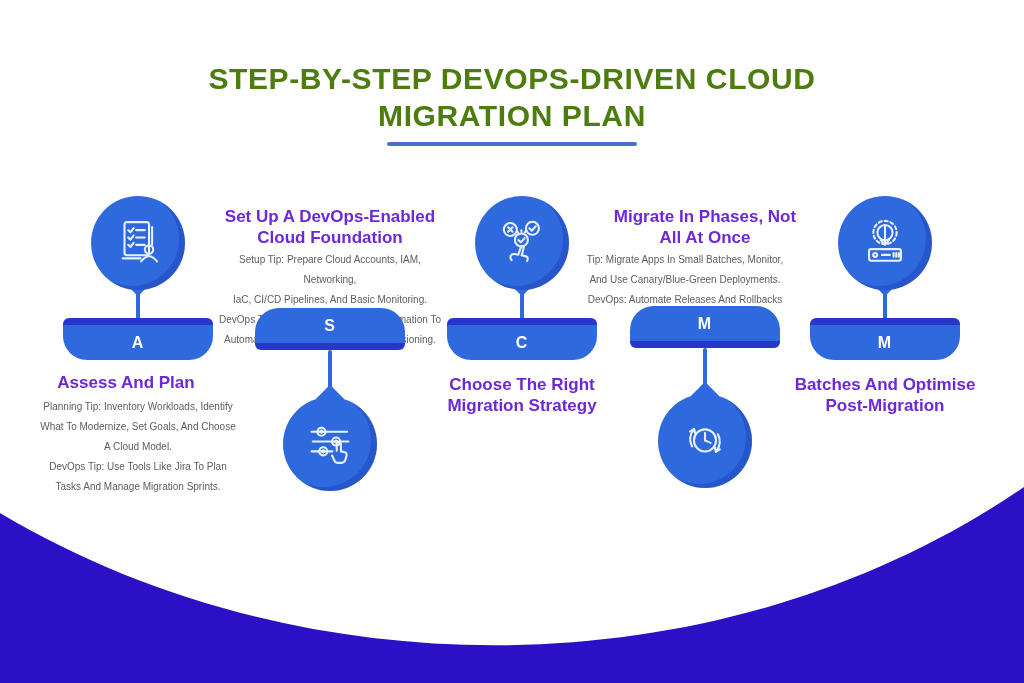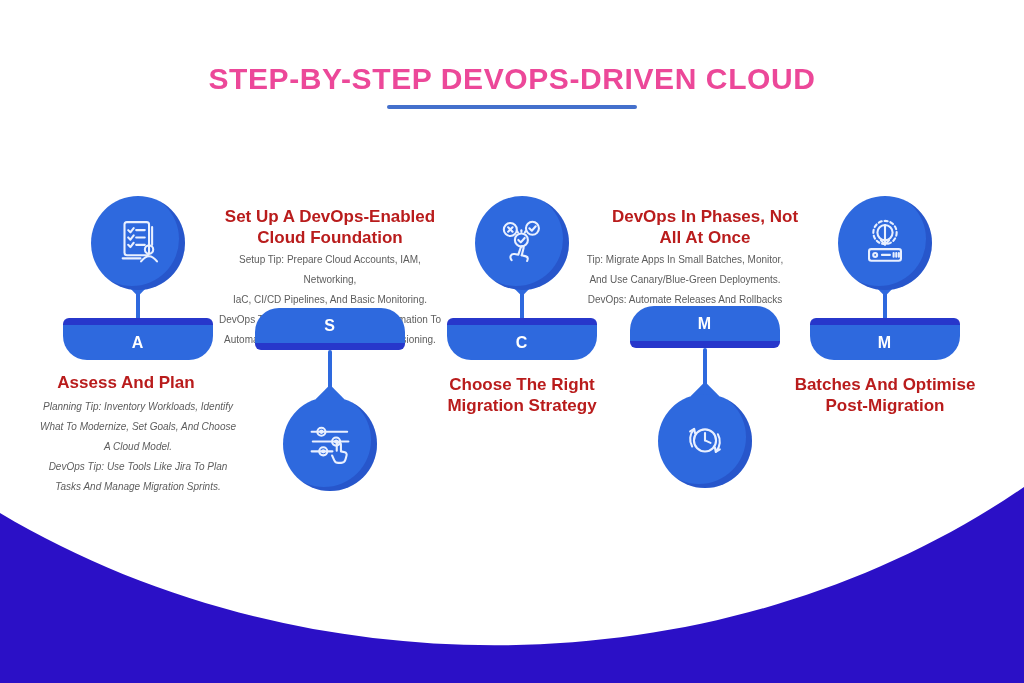--- a/index.html
+++ b/index.html
@@ -1,20 +1,20 @@
 <!DOCTYPE html>
 <html><head>
 <meta charset="utf-8">
 <style>
   html,body{margin:0;padding:0;background:#ffffff;}
   #canvas{position:relative;width:1024px;height:683px;background:#ffffff;overflow:hidden;
           font-family:"Liberation Sans",sans-serif;}
   
   .header{position:absolute;top:60px;left:0;width:1024px;text-align:center;z-index:2;}
-  .header h1{margin:0;font-size:30px;line-height:37px;font-weight:800;letter-spacing:.6px;color:#ec4899;}
+  .header h1{margin:0;font-size:30px;line-height:37px;font-weight:800;letter-spacing:.6px;color:#4d7c0f;}
   .underline{width:250px;height:4px;margin:8px auto 0;background:#4470cc;border-radius:2px;}
   
   .wave{position:absolute;left:0;top:0;width:1024px;height:683px;z-index:0;}
   
   .pin-circle{position:absolute;width:94px;height:94px;border-radius:50%;background:#2e69de;
               box-shadow:inset -6px -4px 0 rgba(22,44,158,.30);
               display:flex;align-items:center;justify-content:center;z-index:3;}
   .pin-tip{position:absolute;width:20px;height:20px;background:#2e69de;transform:rotate(45deg);z-index:2;}
   .stem{position:absolute;width:4px;background:#2e69de;border-radius:2px;z-index:1;}
   .pin-circle svg{width:54px;height:54px;}
@@ -23,36 +23,36 @@
   .badge{position:absolute;width:150px;z-index:3;}
   .badge .strip{height:7px;background:#2737cb;}
   .badge .body{height:35px;background:#2e69de;display:flex;align-items:center;justify-content:center;
                color:#ffffff;font-weight:700;font-size:16px;letter-spacing:1px;}
   .badge.top-strip .strip{border-radius:6px 6px 0 0;}
   .badge.top-strip .body{border-radius:0 0 24px 24px;}
   .badge.bottom-strip .body{border-radius:24px 24px 0 0;}
   .badge.bottom-strip .strip{border-radius:0 0 6px 6px;}
   
   .step-title{position:absolute;text-align:center;font-weight:700;font-size:17px;line-height:21px;
-              color:#b91c1c;white-space:pre-line;z-index:2;}
+              color:#6d28d9;white-space:pre-line;z-index:2;}
   .step-body{position:absolute;text-align:center;font-size:10px;line-height:20px;color:#5d5d5d;
              white-space:pre-line;z-index:2;}
 </style>
 </head>
 <body>
 
 <div id="canvas">
 
   <svg class="wave" viewBox="0 0 1024 683" preserveAspectRatio="none">
     <path d="M0,513 C300,692 720,695 1024,487 L1024,683 L0,683 Z" fill="#2b10c6"></path>
   </svg>
 
   <div class="header">
     <h1><span>STEP-BY-STEP DEVOPS-DRIVEN CLOUD</span><br>
-    </h1>
+    <span>MIGRATION PLAN</span></h1>
     <div class="underline"></div>
   </div>
 
   <div class="stem" style="left:136px;top:290px;height:30px;"></div>
   <div class="pin-tip" style="left:128px;top:272px;"></div>
   <div class="pin-circle" style="left:91px;top:196px;">
     <svg viewBox="0 0 44 44" class="icon-stroke">
       <rect x="11" y="5" width="20" height="27" rx="2"></rect>
       <polyline points="14,11.5 15.8,13.3 18.5,9.8"></polyline>
         <line x1="20.5" y1="11.5" x2="27.5" y2="11.5"></line>
@@ -64,21 +64,21 @@
       <line x1="33.5" y1="9" x2="33.5" y2="23.5"></line>
       <circle cx="31" cy="27.3" r="3.4"></circle>
       <path d="M24.5,37 q6.5,-8.5 13,0"></path>
     </svg>
   </div>
   <div class="badge top-strip" style="left:63px;top:318px;">
     <div class="strip"></div>
     <div class="body">A</div>
   </div>
   <div class="step-title" style="left:16px;top:372px;width:220px;">Assess And Plan</div>
-  <div class="step-body" style="left:34px;top:397px;width:208px;font-style:italic;">Planning Tip: Inventory Workloads, Identify
+  <div class="step-body" style="left:34px;top:397px;width:208px;">Planning Tip: Inventory Workloads, Identify
 What To Modernize, Set Goals, And Choose
 A Cloud Model.
 DevOps Tip: Use Tools Like Jira To Plan
 Tasks And Manage Migration Sprints.</div>
 
   <div class="step-title" style="left:210px;top:206px;width:240px;">Set Up A DevOps-Enabled
 Cloud Foundation</div>
   <div class="step-body" style="left:212px;top:250px;width:236px;">Setup Tip: Prepare Cloud Accounts, IAM,
 Networking,
 IaC, CI/CD Pipelines, And Basic Monitoring.
@@ -123,21 +123,21 @@
       <path d="M21.8,32 l3.4,0.9 a2,2 0 0 1 1.4,2.4 l-0.4,1.4"></path>
     </svg>
   </div>
   <div class="badge top-strip" style="left:447px;top:318px;">
     <div class="strip"></div>
     <div class="body">C</div>
   </div>
   <div class="step-title" style="left:407px;top:374px;width:230px;">Choose The Right
 Migration Strategy</div>
 
-  <div class="step-title" style="left:590px;top:206px;width:230px;">DevOps In Phases, Not
+  <div class="step-title" style="left:590px;top:206px;width:230px;">Migrate In Phases, Not
 All At Once</div>
   <div class="step-body" style="left:577px;top:250px;width:216px;">Tip: Migrate Apps In Small Batches, Monitor,
 And Use Canary/Blue-Green Deployments.
 DevOps: Automate Releases And Rollbacks
 With CI/CD Tools.</div>
   <div class="badge bottom-strip" style="left:630px;top:306px;">
     <div class="body">M</div>
     <div class="strip"></div>
   </div>
   <div class="stem" style="left:703px;top:348px;height:42px;"></div>

